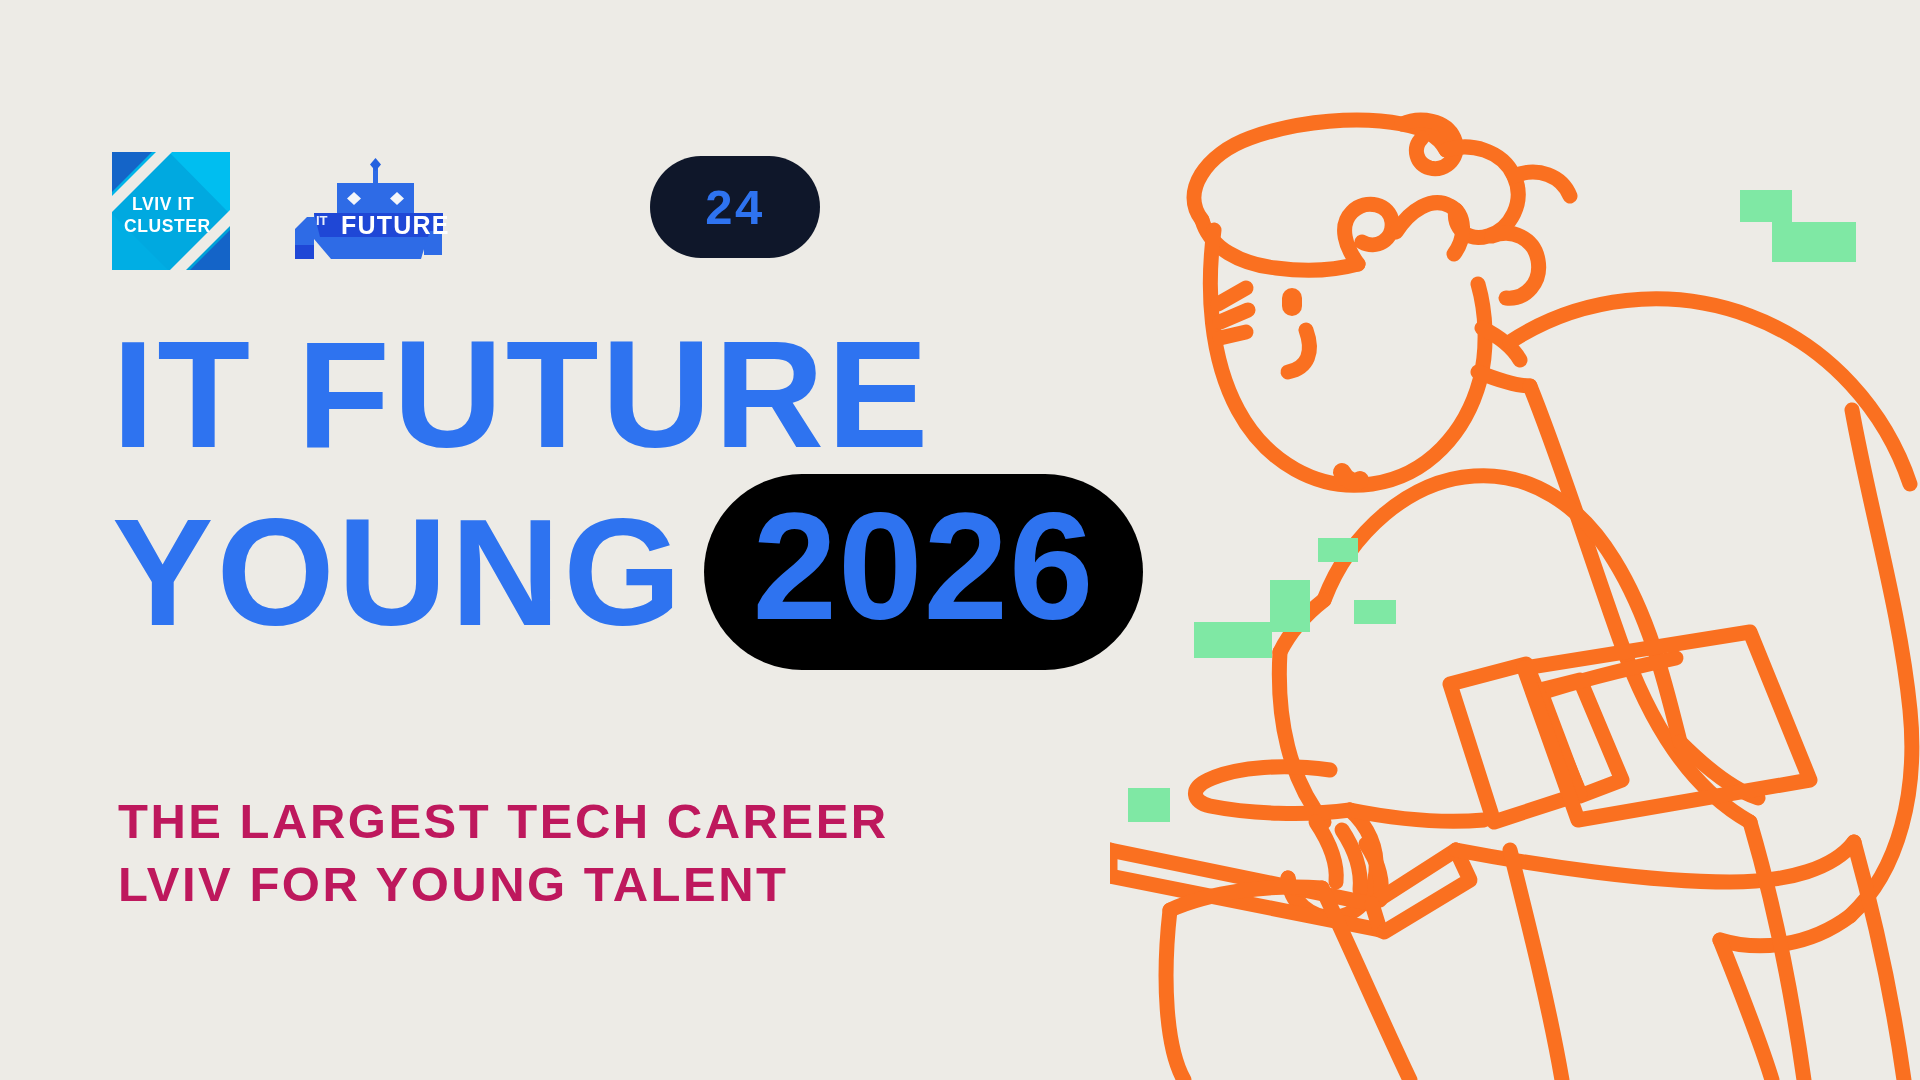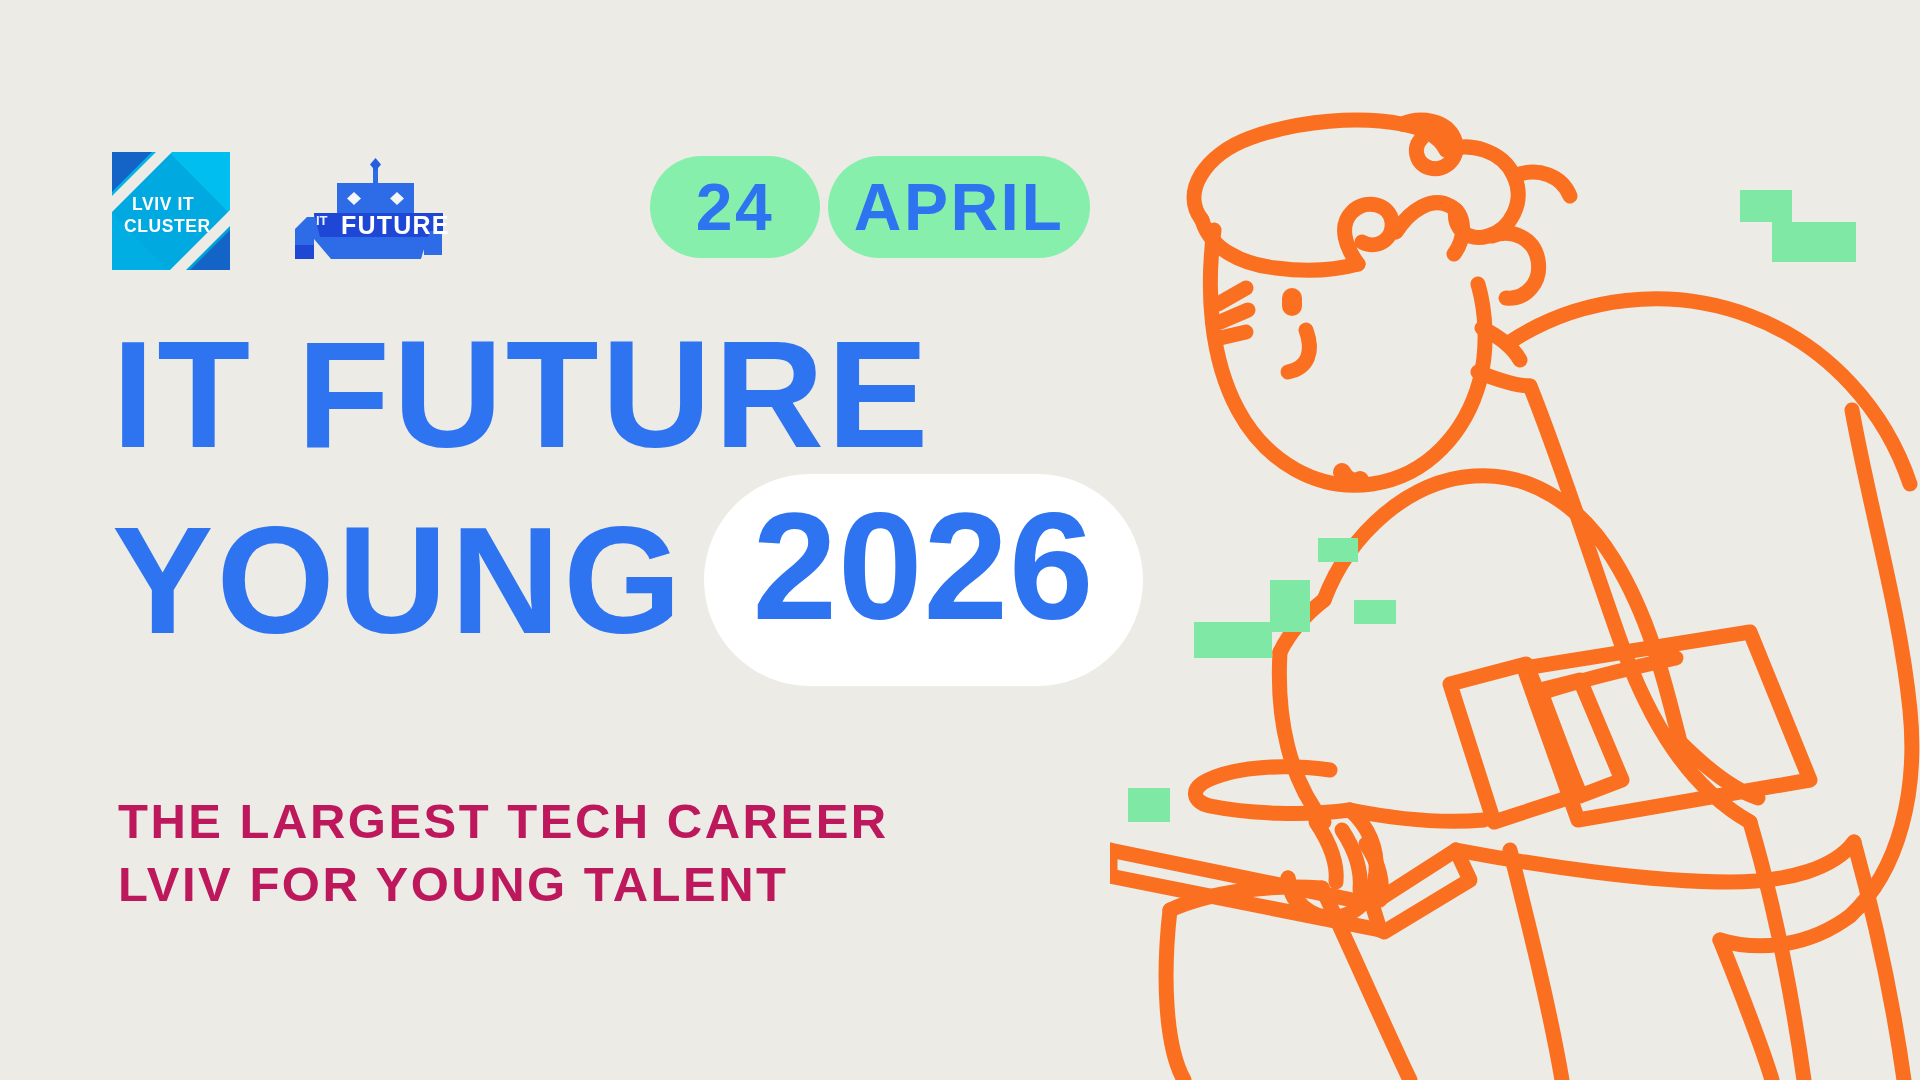--- a/index.html
+++ b/index.html
@@ -51,25 +51,25 @@
   
   .date-row {
     position: absolute;
     left: 650px;
     top: 156px;
     display: flex;
     gap: 8px;
   }
 
   .pill {
-    background: #86efac;
+    background: #0f172a;
     color: #2E73F0;
     border-radius: 999px;
     font-weight: bold;
-    font-size: 66px;
+    font-size: 49px;
     letter-spacing: 2.5px;
     display: flex;
     align-items: center;
     justify-content: center;
     height: 102px;
   }
 
   .pill-day { width: 170px; }
   .pill-month { width: 262px; }
 
@@ -90,27 +90,27 @@
     line-height: 0.95;
     letter-spacing: 3px;
     white-space: nowrap;
   }
 
   .headline-line-1 { margin-bottom: 8px; }
 
   .word-gap { display: inline-block; width: 44px; }
 
   .year-pill {
-    background: #ffffff;
+    background: #000000;
     color: #2E73F0;
     border-radius: 999px;
     font-weight: bold;
     font-size: 152px;
     letter-spacing: 1px;
-    padding: 16px 48px 44px 48px;
+    padding: 16px 48px 28px 48px;
     margin-left: 20px;
     display: inline-flex;
     align-items: center;
     line-height: 1;
   }
 
   
   .tagline {
     position: absolute;
     left: 118px;
@@ -195,21 +195,20 @@
         <polygon points="32,58 153,58 146,82 38,82" fill="#1F47D6"></polygon>
         <text x="34" y="70" fill="#E9EFFB" font-family="Liberation Sans, sans-serif" font-size="13" font-weight="bold">IT</text>
         <text x="59" y="79" fill="#FFFFFF" font-family="Liberation Sans, sans-serif" font-size="25" font-weight="bold" letter-spacing="1.2">FUTURE</text>
       </svg>
     </div>
 
   </div>
 
   <div class="date-row">
     <div class="pill pill-day">24</div>
-    <div class="pill pill-month">APRIL</div>
   </div>
 
   <div class="headline">
     <div class="headline-line headline-line-1">
       <span>IT</span>
       <span class="word-gap"></span>
       <span>FUTURE</span>
     </div>
     <div class="headline-line headline-line-2">
       <span>YOUNG</span>

